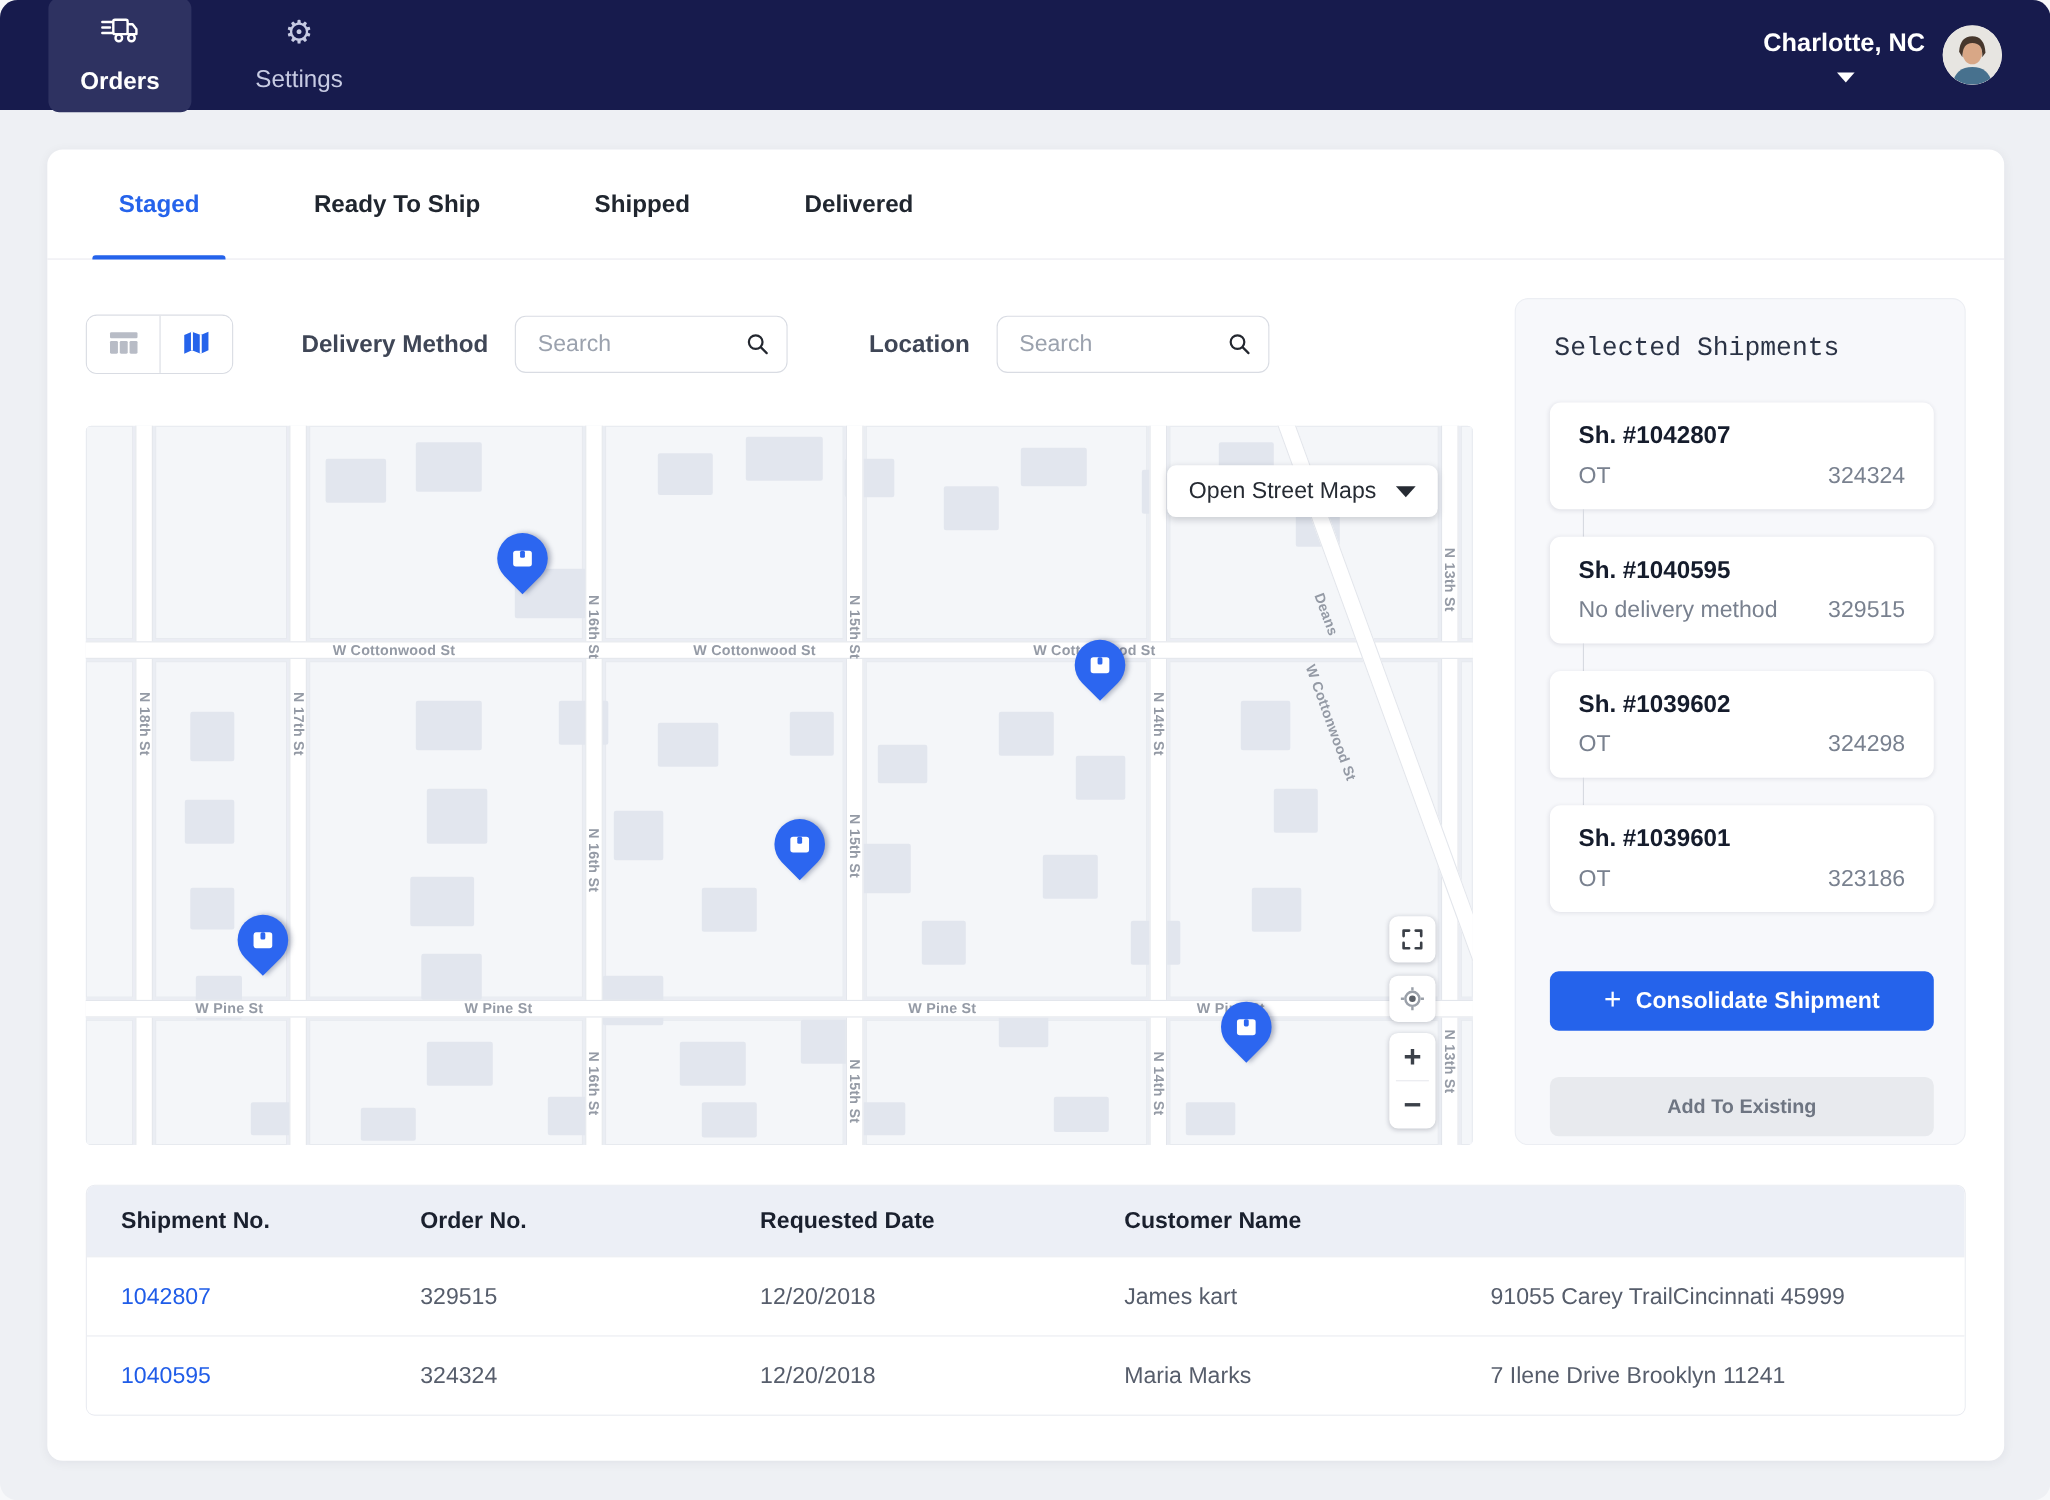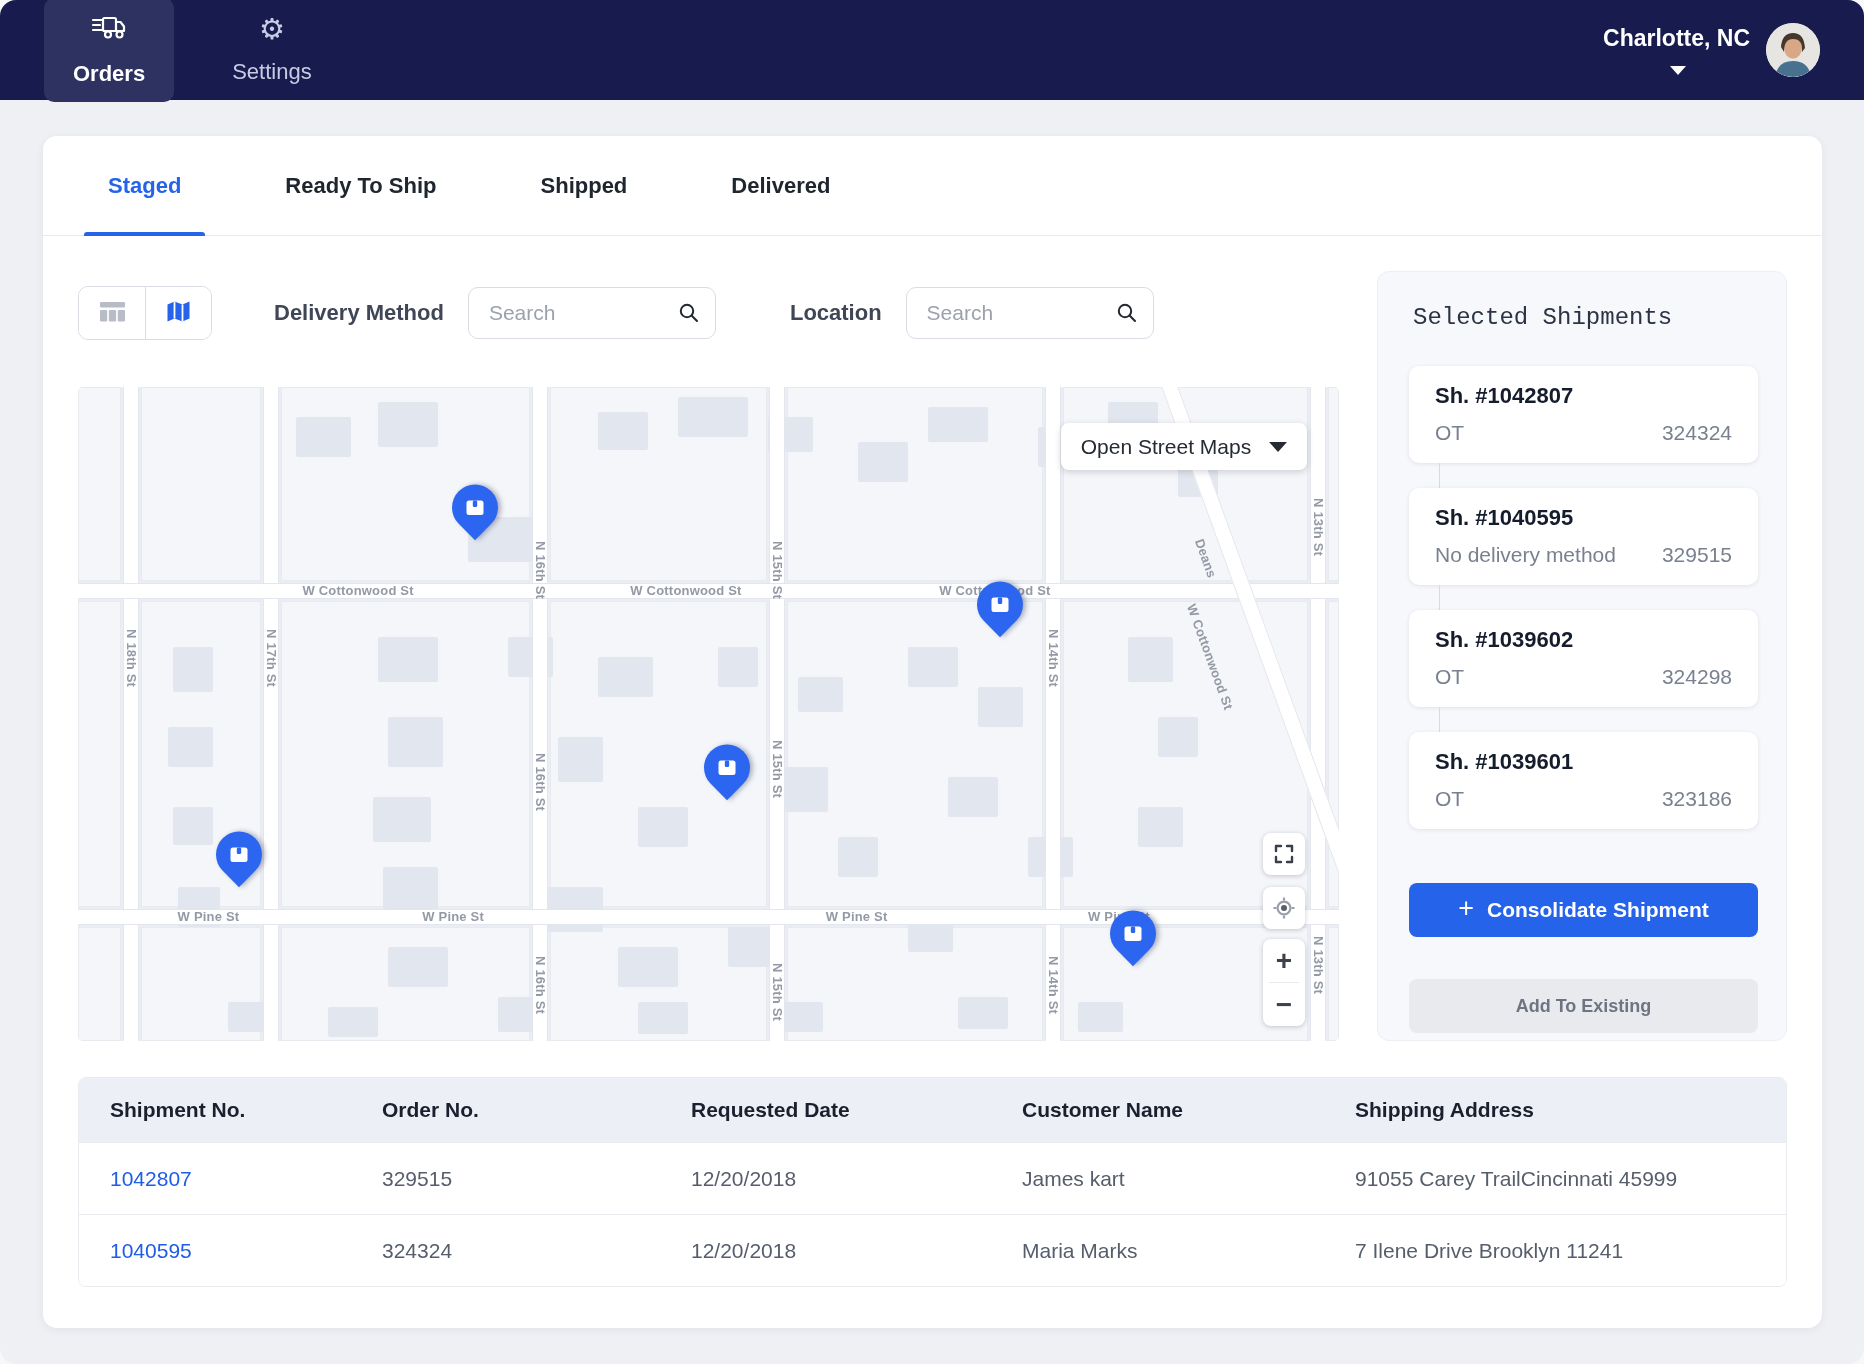--- a/index.html
+++ b/index.html
@@ -407,21 +407,20 @@
       </button>
       <button class="btn-existing">Add To Existing</button>
     </div>
 
     <div class="ship-table">
       <div class="t-row t-head" id="table-head">
           <div>Shipment No.</div>
           <div>Order No.</div>
           <div>Requested Date</div>
           <div>Customer Name</div>
-          <div>Shipping Address</div>
         </div>
       <div id="table-body">
           <div class="t-row t-body">
             <div class="link">1042807</div>
             <div>329515</div>
             <div>12/20/2018</div>
             <div>James kart</div>
             <div>91055 Carey TrailCincinnati 45999</div>
           </div>
           <div class="t-row t-body">

